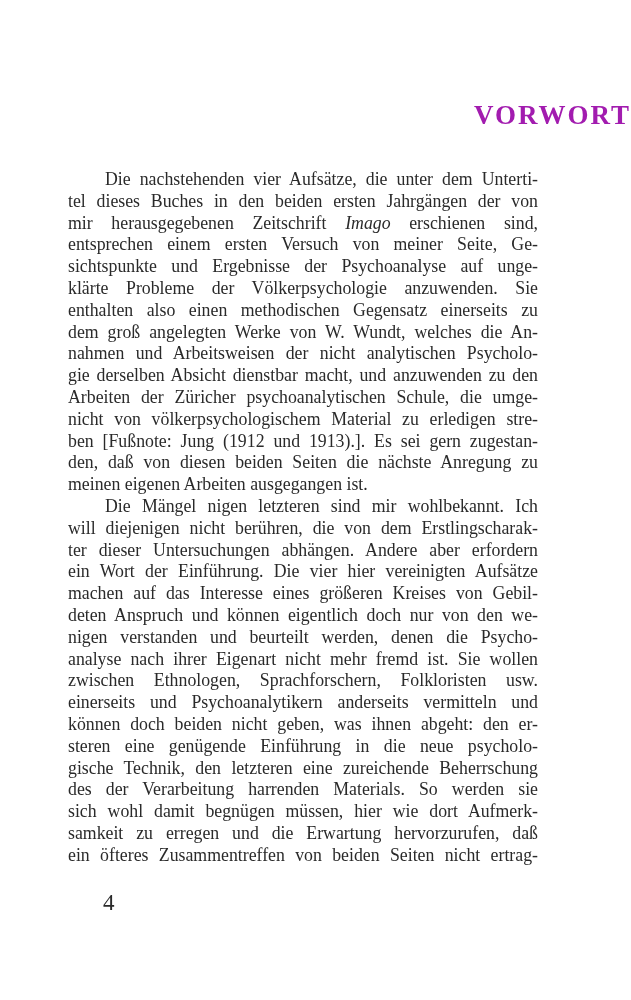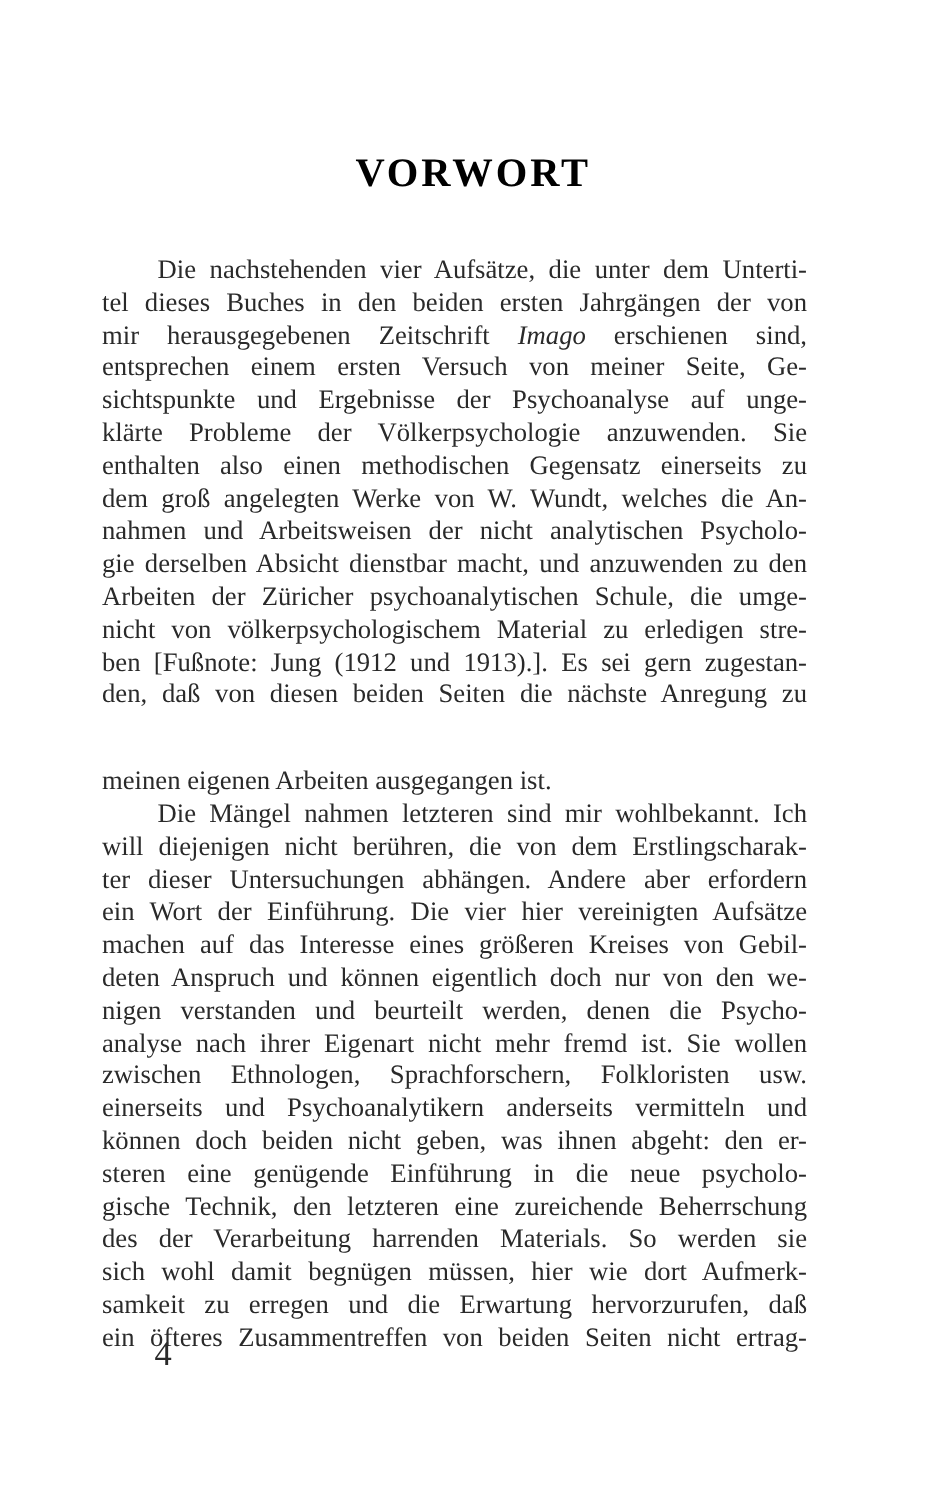--- a/index.html
+++ b/index.html
@@ -11,46 +11,45 @@
     color: #2a2a2a;
     font-family: "Liberation Serif", "DejaVu Serif", serif;
     overflow: hidden;
   }
   .title {
     position: absolute;
     top: 100px;
     left: 0;
     width: 100%;
     margin: 0;
-    text-align: center;
+    text-align: right;
     font-size: 27px;
     font-weight: bold;
     letter-spacing: 2px;
-    color: #000000;
+    color: #a21caf;
   }
   .body-text {
     position: absolute;
     top: 169px;
     left: 68px;
     width: 470px;
     font-size: 17.8px;
     line-height: 21.8px;
   }
   .paragraph { margin: 0; }
   .line {
     height: 21.8px;
     overflow: hidden;
     text-align: justify;
     text-align-last: justify;
     text-justify: inter-word;
   }
   .line.lastline {
     text-align: center;
     text-align-last: left;
-    margin-top: 36px;
   }
   .line.indent { padding-left: 37px; }
   .italic { font-style: italic; }
   .bold { font-weight: normal; }
   .page-number {
     position: absolute;
     top: 890px;
     left: 103px;
     font-size: 23px;
     line-height: 1.1;
@@ -74,21 +73,21 @@
         <div class="line"><span>dem groß angelegten Werke von W. Wundt, welches die An-</span></div>
         <div class="line"><span>nahmen und Arbeitsweisen der nicht analytischen Psycholo-</span></div>
         <div class="line"><span>gie derselben Absicht dienstbar macht, und anzuwenden zu den</span></div>
         <div class="line"><span>Arbeiten der Züricher psychoanalytischen Schule, die umge-</span></div>
         <div class="line"><span>nicht von völkerpsychologischem Material zu erledigen stre-</span></div>
         <div class="line"><span>ben [</span><span class="bold">Fußnote</span><span>: Jung (1912 und 1913).]. Es sei gern zugestan-</span></div>
         <div class="line"><span>den, daß von diesen beiden Seiten die nächste Anregung zu</span></div>
         <div class="line lastline"><span>meinen eigenen Arbeiten ausgegangen ist.</span></div>
       </div>
       <div class="paragraph">
-        <div class="line indent"><span>Die Mängel nahmen letzteren sind mir wohlbekannt. Ich</span></div>
+        <div class="line indent"><span>Die Mängel nigen letzteren sind mir wohlbekannt. Ich</span></div>
         <div class="line"><span>will diejenigen nicht berühren, die von dem Erstlingscharak-</span></div>
         <div class="line"><span>ter dieser Untersuchungen abhängen. Andere aber erfordern</span></div>
         <div class="line"><span>ein Wort der Einführung. Die vier hier vereinigten Aufsätze</span></div>
         <div class="line"><span>machen auf das Interesse eines größeren Kreises von Gebil-</span></div>
         <div class="line"><span>deten Anspruch und können eigentlich doch nur von den we-</span></div>
         <div class="line"><span>nigen verstanden und beurteilt werden, denen die Psycho-</span></div>
         <div class="line"><span>analyse nach ihrer Eigenart nicht mehr fremd ist. Sie wollen</span></div>
         <div class="line"><span>zwischen Ethnologen, Sprachforschern, Folkloristen usw.</span></div>
         <div class="line"><span>einerseits und Psychoanalytikern anderseits vermitteln und</span></div>
         <div class="line"><span>können doch beiden nicht geben, was ihnen abgeht: den er-</span></div>

